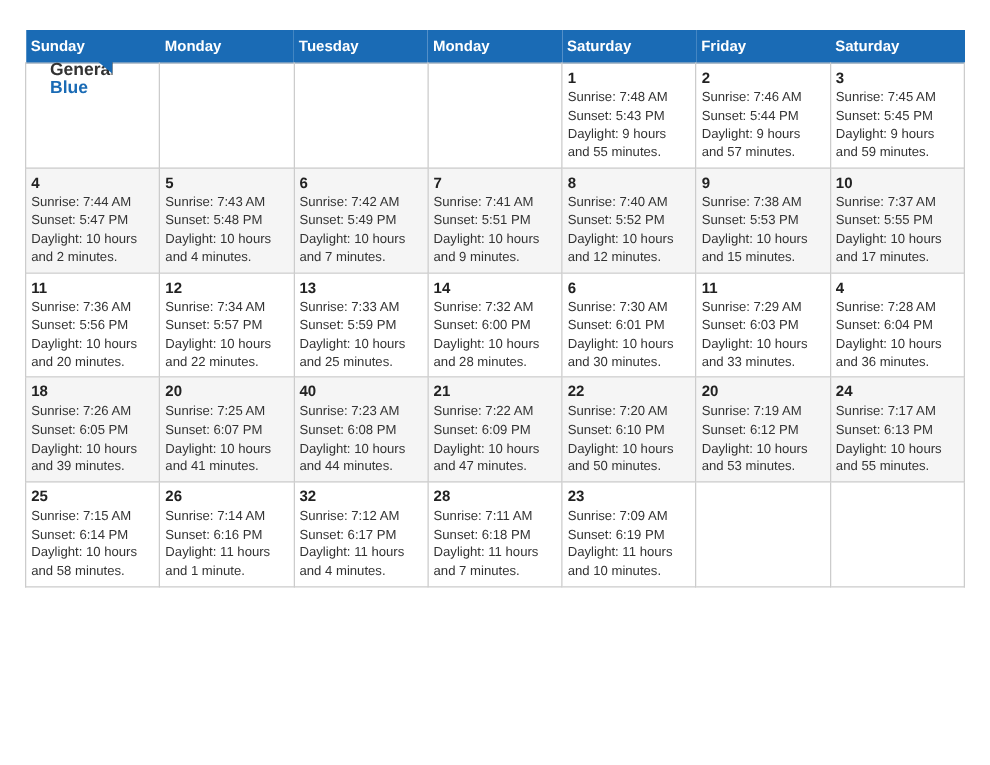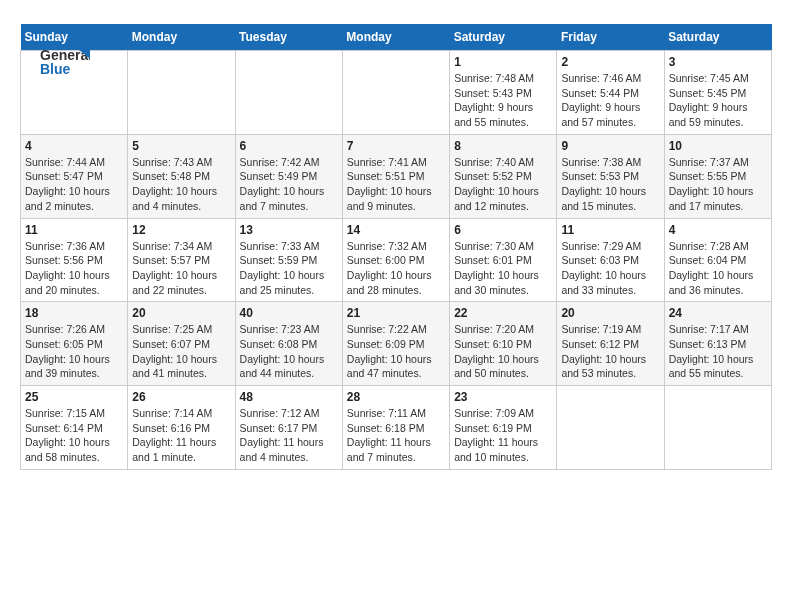--- a/index.html
+++ b/index.html
@@ -214,21 +214,21 @@
         <tr>
           <td>
             <div class="day-number">25</div>
             <div class="day-info">Sunrise: 7:15 AM<br>Sunset: 6:14 PM<br>Daylight: 10 hours<br>and 58 minutes.</div>
           </td>
           <td>
             <div class="day-number">26</div>
             <div class="day-info">Sunrise: 7:14 AM<br>Sunset: 6:16 PM<br>Daylight: 11 hours<br>and 1 minute.</div>
           </td>
           <td>
-            <div class="day-number">48</div>
+            <div class="day-number">32</div>
             <div class="day-info">Sunrise: 7:12 AM<br>Sunset: 6:17 PM<br>Daylight: 11 hours<br>and 4 minutes.</div>
           </td>
           <td>
             <div class="day-number">28</div>
             <div class="day-info">Sunrise: 7:11 AM<br>Sunset: 6:18 PM<br>Daylight: 11 hours<br>and 7 minutes.</div>
           </td>
           <td>
             <div class="day-number">23</div>
             <div class="day-info">Sunrise: 7:09 AM<br>Sunset: 6:19 PM<br>Daylight: 11 hours<br>and 10 minutes.</div>
           </td>

